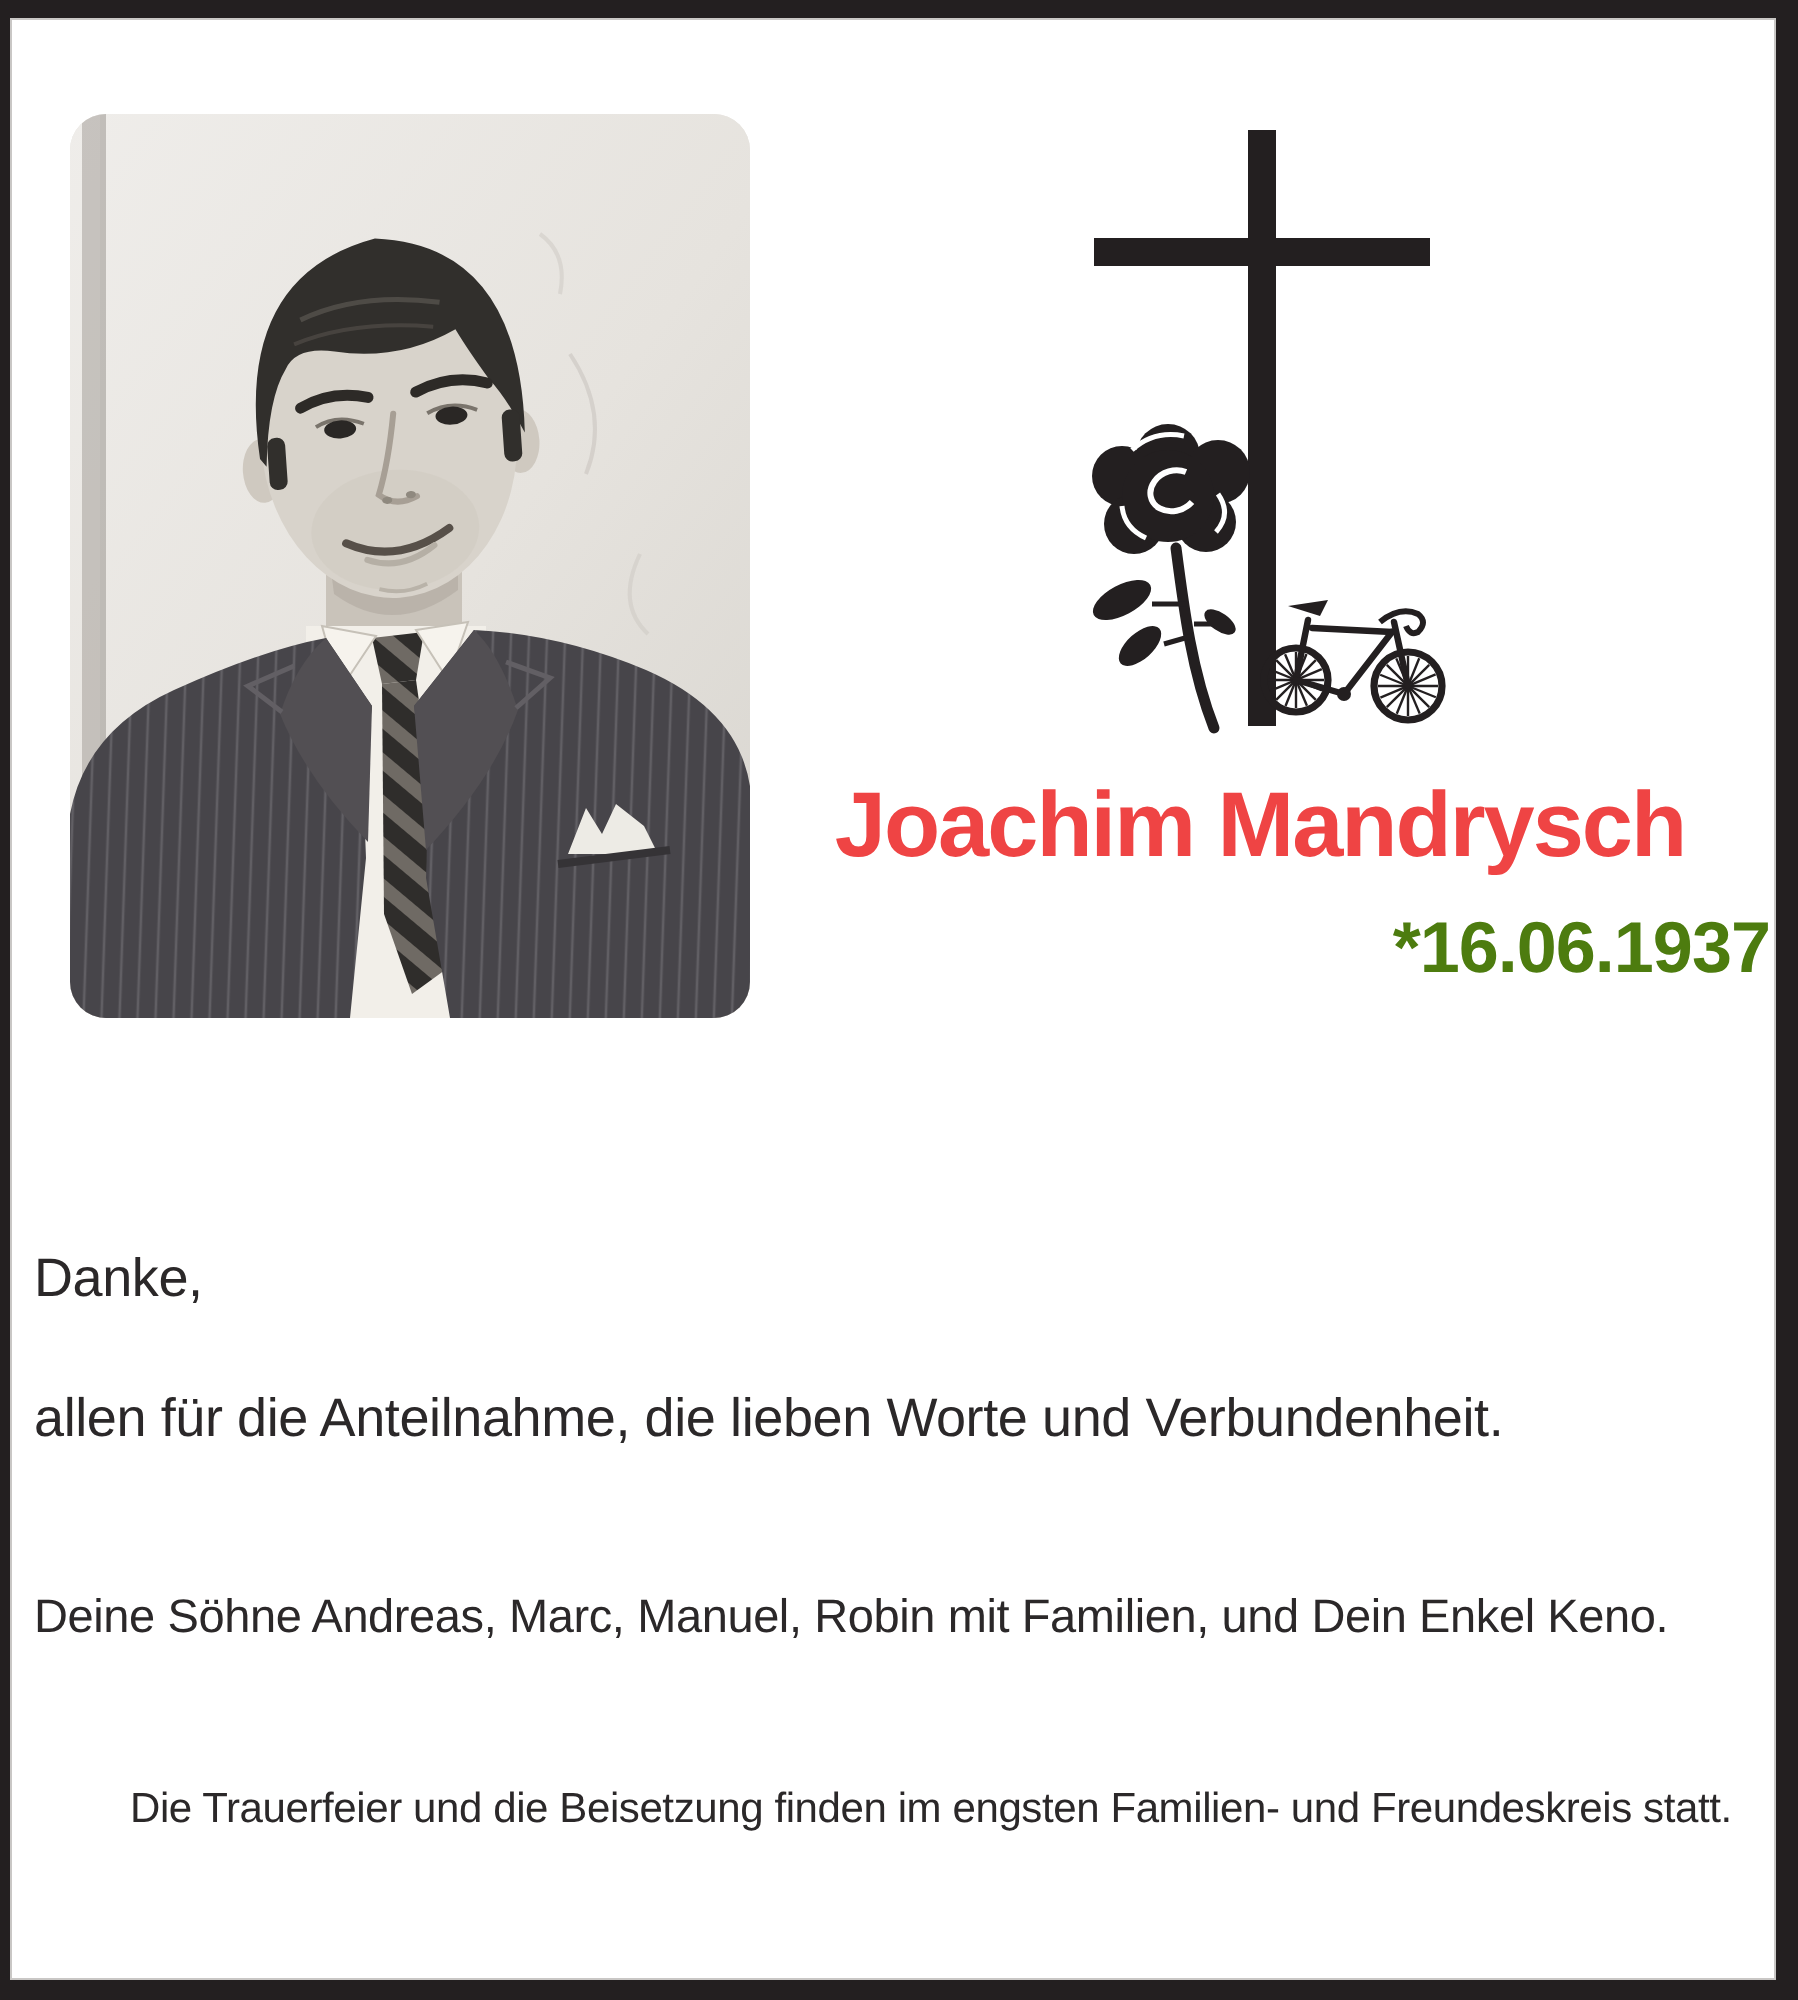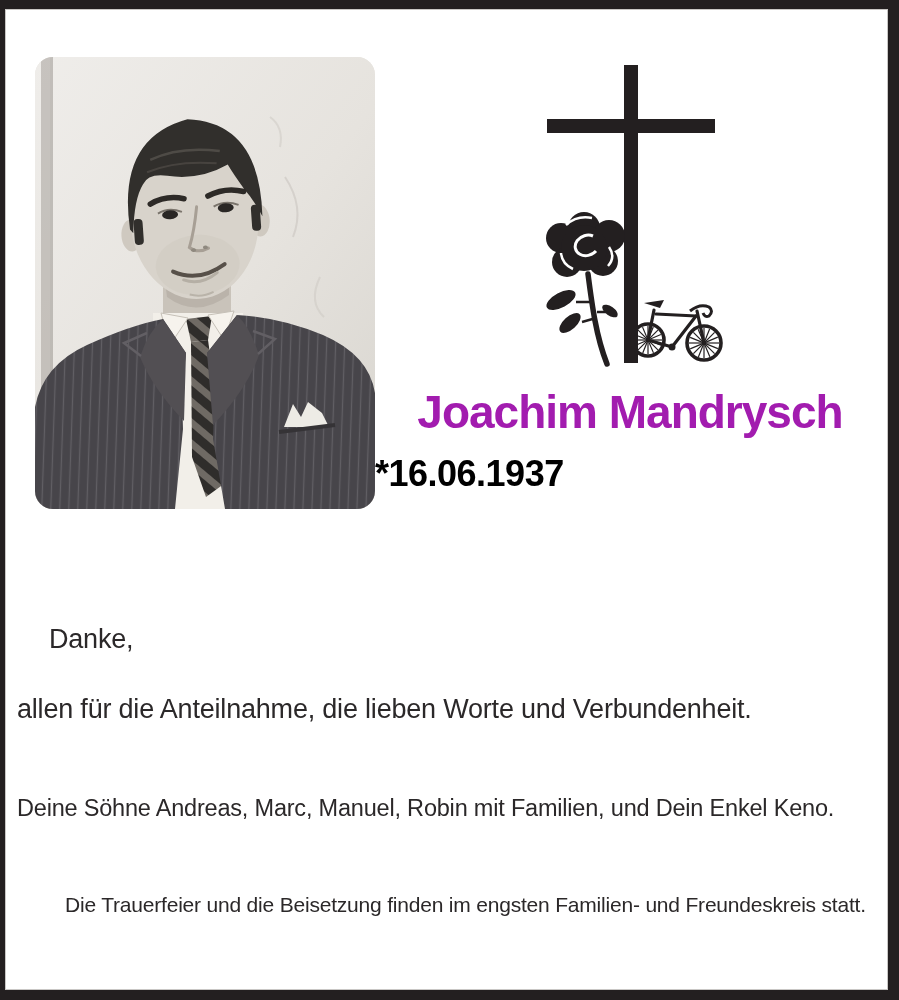--- a/index.html
+++ b/index.html
@@ -20,35 +20,35 @@
     position:absolute; left:35px; top:57px; width:340px; height:452px;
     border-radius:18px; overflow:hidden; background:#e7e4df;
   }
   .photo svg { display:block; }
   .memorial {
     position:absolute; left:520px; top:50px; width:240px; height:330px;
   }
   .name {
     position:absolute; left:375px; top:389px; width:510px;
     text-align:center; font-size:46px; font-weight:bold;
-    letter-spacing:-1px; color:#a21caf; line-height:1;
+    letter-spacing:-1px; color:#ef4444; line-height:1;
     white-space:nowrap;
   }
   .dates {
     position:absolute; left:375px; top:456px; width:510px;
-    display:flex; justify-content:flex-start; gap:24px;
+    display:flex; justify-content:flex-end; gap:24px;
     font-size:36px; font-weight:bold; letter-spacing:-0.5px;
-    color:#000000; line-height:1; white-space:nowrap;
+    color:#4d7c0f; line-height:1; white-space:nowrap;
   }
   .bodyline {
     position:absolute; left:17px; line-height:1.2;
     color:#2b2829; letter-spacing:-0.2px; white-space:nowrap;
   }
   .t-farewell { top:538px; font-size:27px; }
-  .t-danke    { top:623px; font-size:27px;margin-left:32px; }
+  .t-danke    { top:623px; font-size:27px; }
   .t-allen    { top:693px; font-size:27px; }
   .t-family   { top:794px; font-size:23.5px; }
   .t-funeral  { top:886px; font-size:21px; width:845px;
                 white-space:normal; line-height:37px;margin-left:48px; }
 </style>
 </head>
 <body>
 
 <div class="page">
 

